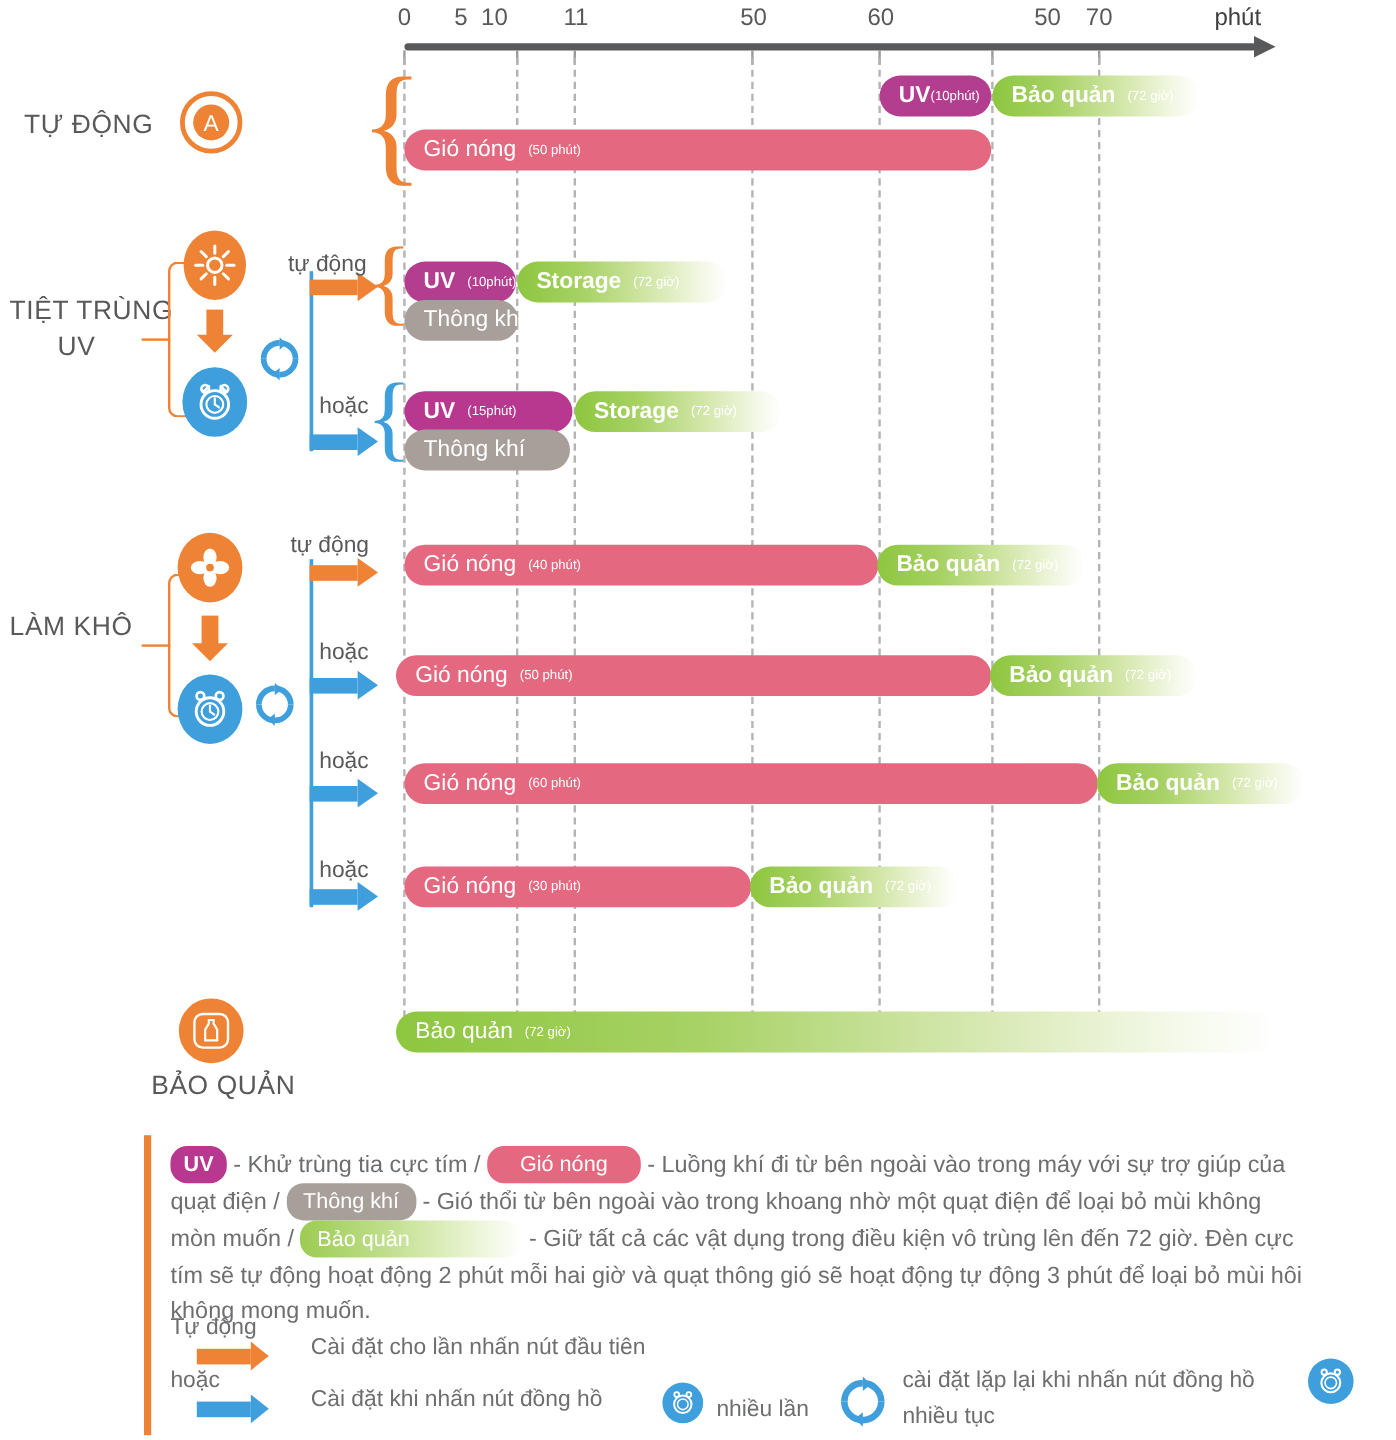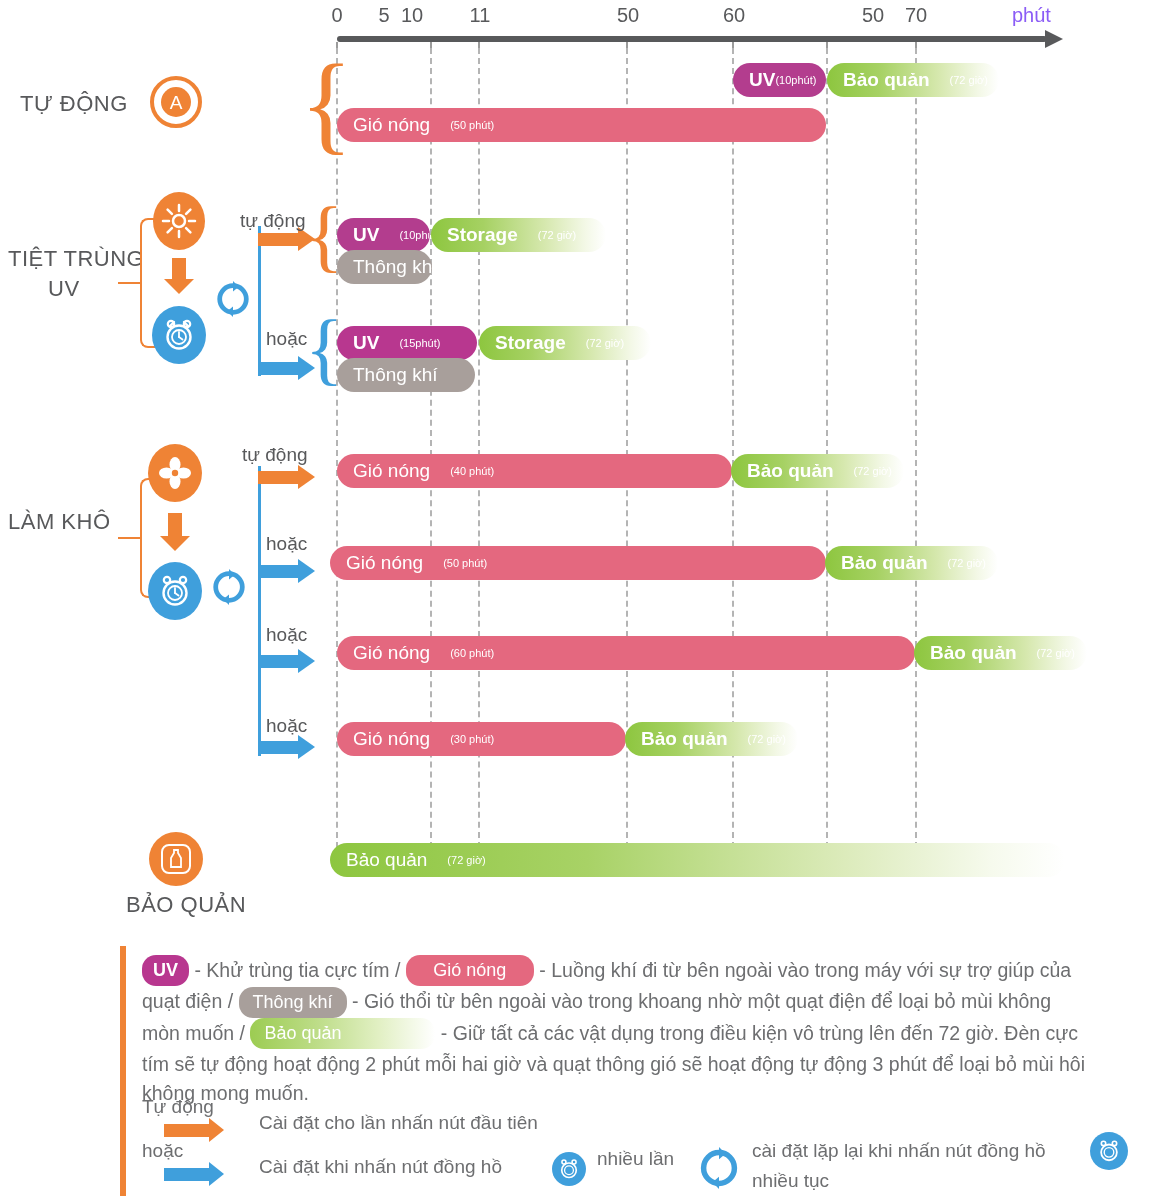--- a/index.html
+++ b/index.html
@@ -39,21 +39,21 @@
     font-size: 20px;
     color: #58595b;
     transform: translateX(-50%);
     white-space: nowrap;
   }
   .axis-unit {
     position: absolute;
     top: 4px;
     left: 1012px;
     font-size: 20px;
-    color: #8b5cf6;
+    color: #404040;
     text-align: right;
   }
   .tick-mark {
     position: absolute;
     top: 42px;
     width: 2px; height: 12px;
     background: #9b9b9b;
   }
   .gridline {
     position: absolute;
@@ -69,21 +69,21 @@
     height: 34px;
     border-radius: 17px;
     display: flex;
     align-items: center;
     padding-left: 16px;
     color: #ffffff;
     white-space: nowrap;
     overflow: hidden;
   }
   .bar .bar-main { font-size: 19px; }
-  .bar .bar-sub  { font-size: 11px; margin-left: 20px; }
+  .bar .bar-sub  { font-size: 11px; margin-left: 10px; }
 
   .bar.pink   { background: #e4687f; }
   .bar.purple { background: #b33d8e; }
   .bar.purple2{ background: #b8378f; }
   .bar.gray   { background: #a89f9b; }
   .bar.green  { background: linear-gradient(to right, #93c councils); }
   .bar.green  { background: linear-gradient(to right, #8dc63f 0%, #a6d163 30%, #d6e8ae 65%, #f3f8e6 88%, rgba(255,255,255,0) 100%); }
   .bar.green-solid { background: linear-gradient(to right, #8dc63f 0%, #a8d266 35%, #dcebbb 70%, #f6faed 90%, rgba(255,255,255,0) 100%); }
 
   .bar.purple .bar-main,
@@ -510,21 +510,21 @@
       <div class="legend-small" style="left:117px; top:60px;">Cài đặt khi nhấn nút đồng hồ</div>
 
       <div class="circ blue" style="left:410px; top:56px; width:34px; height:34px;">
         <svg width="24" height="24" viewBox="0 0 38 38" aria-hidden="true">
           <circle cx="19" cy="21" r="11.5" fill="none" stroke="#fff" stroke-width="2.6"></circle>
           <circle cx="19" cy="21" r="7" fill="none" stroke="#fff" stroke-width="2"></circle>
           <circle cx="11" cy="8" r="3.2" fill="none" stroke="#fff" stroke-width="2.4"></circle>
           <circle cx="27" cy="8" r="3.2" fill="none" stroke="#fff" stroke-width="2.4"></circle>
         </svg>
       </div>
-      <div class="legend-small" style="left:455px; top:52px;">nhiều lần</div>
+      <div class="legend-small" style="left:455px; top:68px;">nhiều lần</div>
 
       <div class="cycle" style="left:555px; top:50px;">
         <svg width="44" height="44" viewBox="0 0 40 40" aria-hidden="true">
           <g fill="none" stroke="#3f9fdc" stroke-width="5">
             <path d="M20 6 A14 14 0 0 1 34 20"></path>
             <path d="M34 20 A14 14 0 0 1 20 34"></path>
             <path d="M20 34 A14 14 0 0 1 6 20"></path>
             <path d="M6 20 A14 14 0 0 1 20 6"></path>
           </g>
           <polygon points="20,1 26,7 20,12" fill="#3f9fdc"></polygon>

